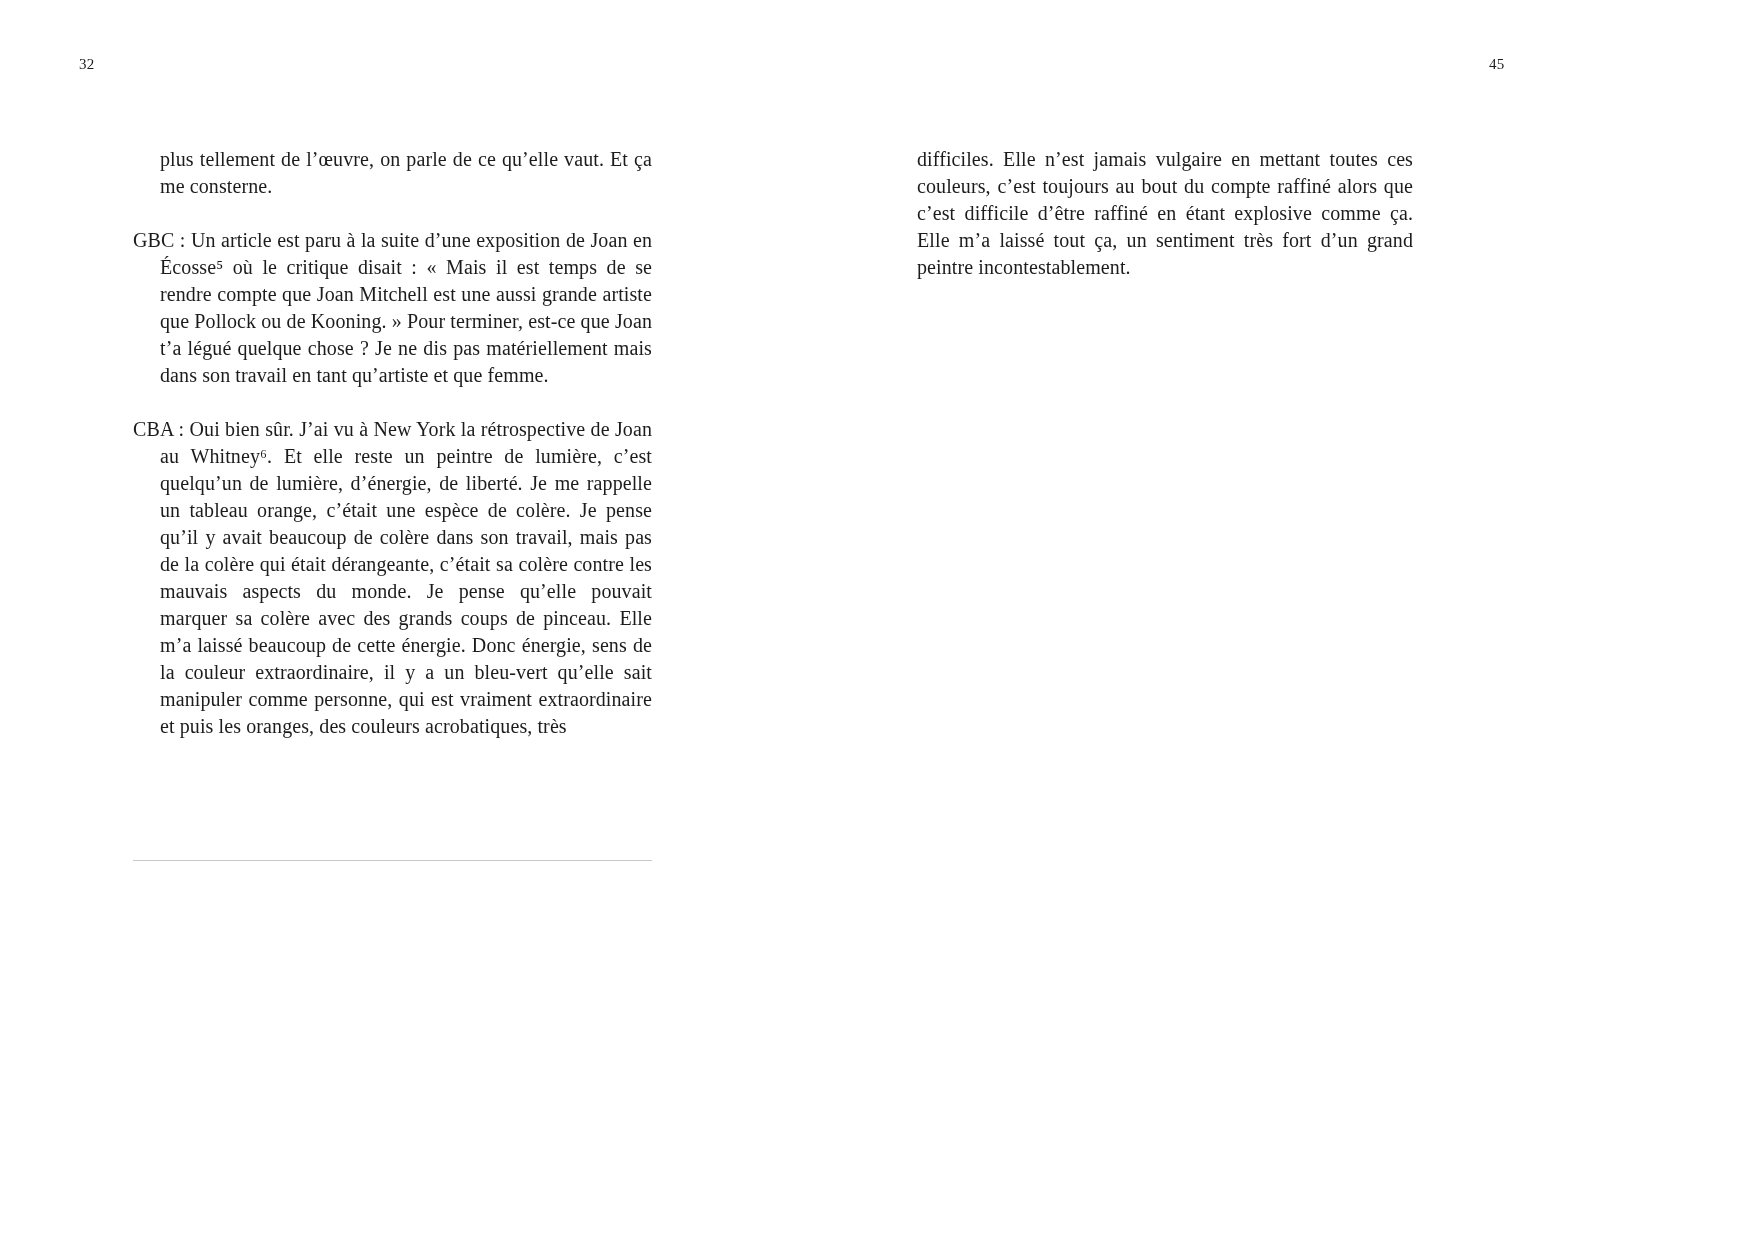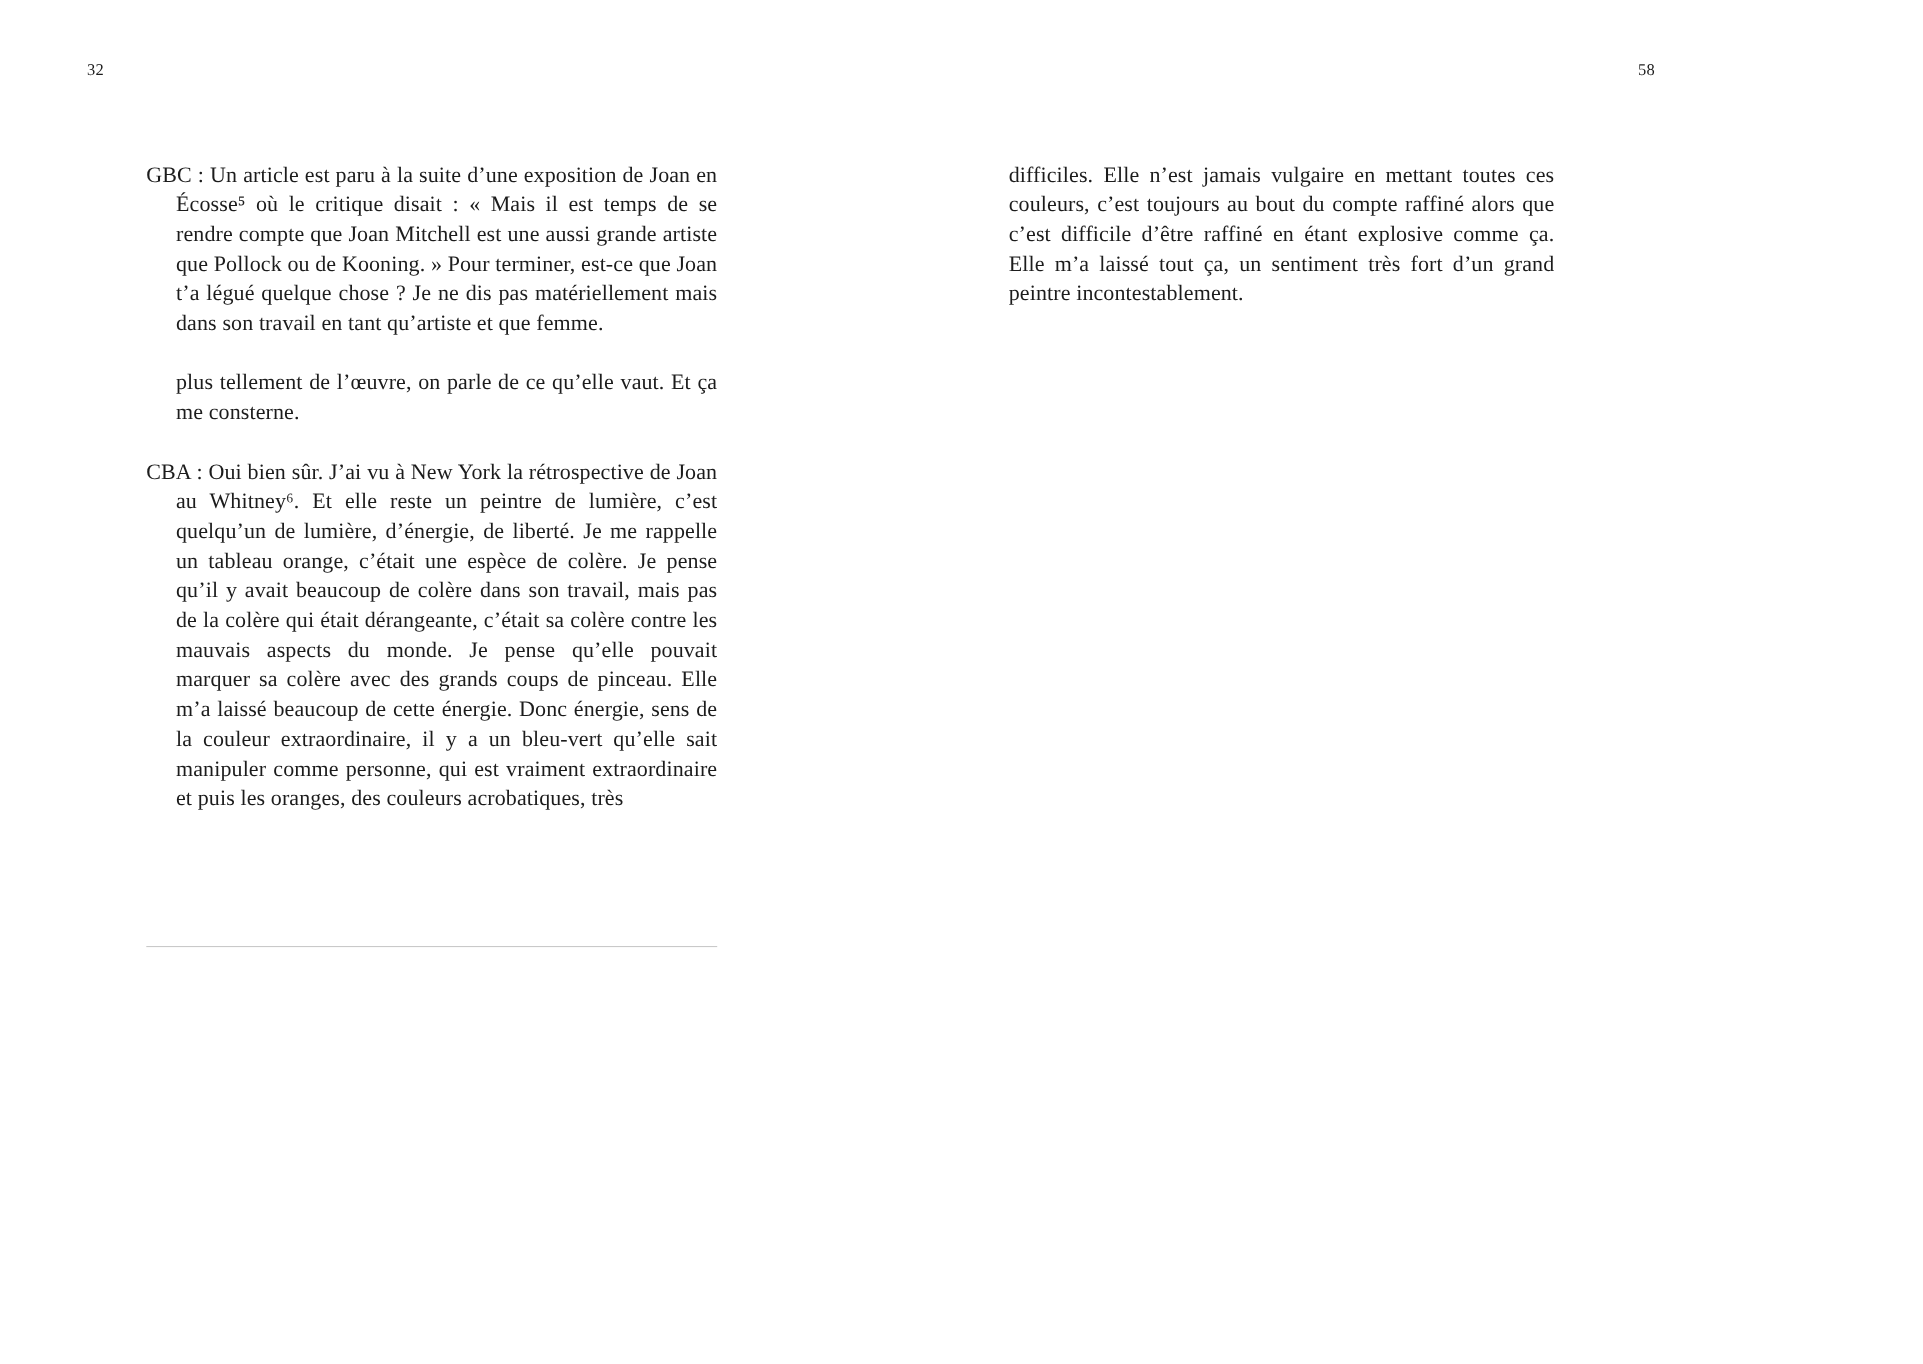--- a/index.html
+++ b/index.html
@@ -64,25 +64,25 @@
     margin: 0 0 8px 0;
   }
 </style>
 </head>
 <body>
 
 <div>
 
   <div class="page-number left">32</div>
 
-  <div class="page-number right">58</div>
+  <div class="page-number right">45</div>
 
   <div class="text-column left-column">
+    <p class="para indent-full">plus tellement de l’œuvre, on parle de ce qu’elle vaut. Et ça me consterne.</p>
     <p class="para hang">GBC : Un article est paru à la suite d’une exposition de Joan en Écosse⁵ où le critique disait : « Mais il est temps de se rendre compte que Joan Mitchell est une aussi grande artiste que Pollock ou de Kooning. » Pour terminer, est-ce que Joan t’a légué quelque chose ? Je ne dis pas matériellement mais dans son travail en tant qu’artiste et que femme.</p>
-    <p class="para indent-full">plus tellement de l’œuvre, on parle de ce qu’elle vaut. Et ça me consterne.</p>
     <p class="para hang">CBA : Oui bien sûr. J’ai vu à New York la rétrospective de Joan au Whitney⁶. Et elle reste un peintre de lumière, c’est quelqu’un de lumière, d’énergie, de liberté. Je me rappelle un tableau orange, c’était une espèce de colère. Je pense qu’il y avait beaucoup de colère dans son travail, mais pas de la colère qui était dérangeante, c’était sa colère contre les mauvais aspects du monde. Je pense qu’elle pouvait marquer sa colère avec des grands coups de pinceau. Elle m’a laissé beaucoup de cette énergie. Donc énergie, sens de la couleur extraordinaire, il y a un bleu-vert qu’elle sait manipuler comme personne, qui est vraiment extraordinaire et puis les oranges, des couleurs acrobatiques, très</p>
   </div>
 
   <div class="footnotes">
     <hr class="footnote-rule">
   </div>
 
   <div class="text-column right-column">
     <p class="para">difficiles. Elle n’est jamais vulgaire en mettant toutes ces couleurs, c’est toujours au bout du compte raffiné alors que c’est difficile d’être raffiné en étant explosive comme ça. Elle m’a laissé tout ça, un sentiment très fort d’un grand peintre incontestablement.</p>
   </div>

